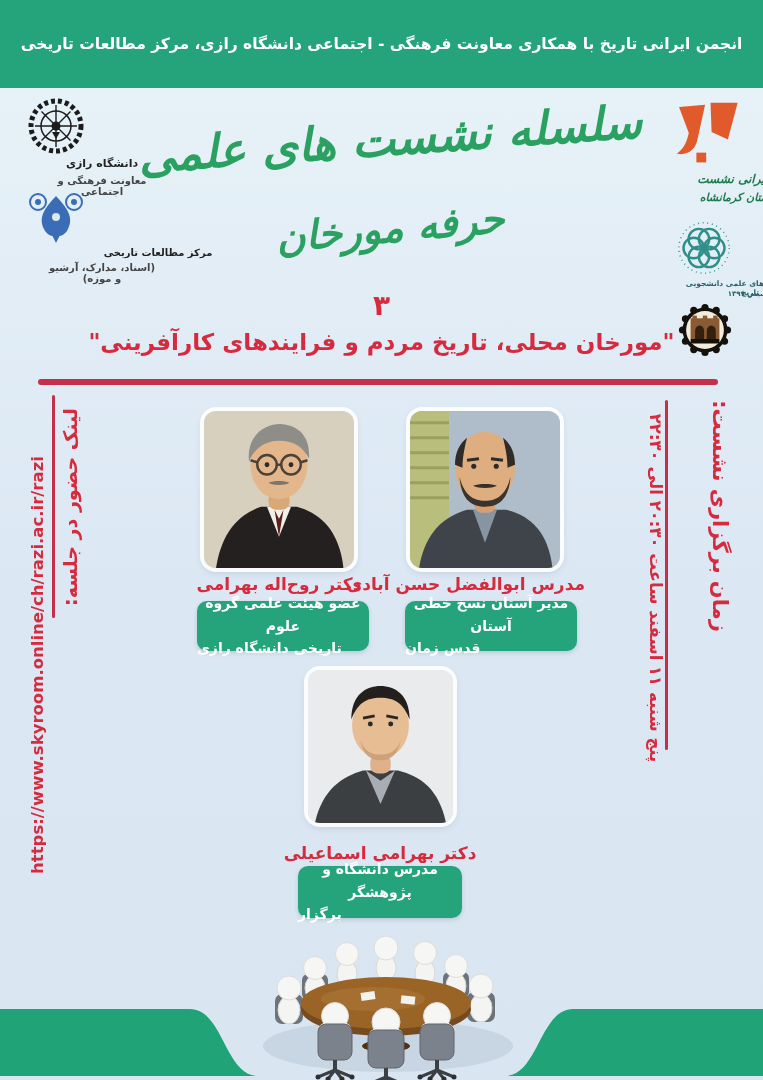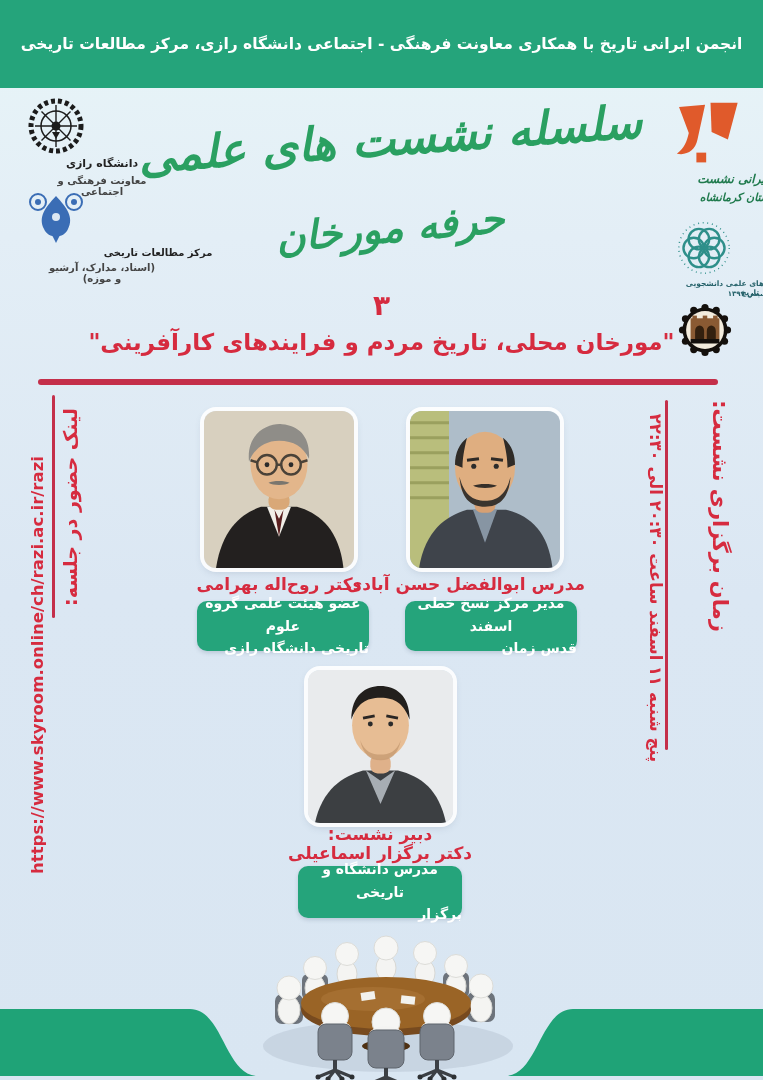--- a/index.html
+++ b/index.html
@@ -24,21 +24,21 @@
   .divider{left:38px; top:379px; width:680px; height:6px; background:#c42f4a; border-radius:3px;}
   
   .logo-cap{text-align:center; color:#222; font-weight:bold;margin-left:46px;}
   
   .photo{border-radius:12px; overflow:hidden;
     box-shadow:0 0 0 4px rgba(255,255,255,.9), 0 3px 8px rgba(60,80,110,.25);}
   .photo svg{display:block; width:100%; height:100%;}
   .pname{color:#d62b3f; font-size:17px; font-weight:bold; text-align:center; white-space:nowrap;}
   .rolebox{
     background:#25a47b; color:#fff; border-radius:10px;
-    display:flex; flex-direction:column; justify-content:center; align-items:flex-start;
+    display:flex; flex-direction:column; justify-content:center; align-items:flex-end;
     font-size:14px; font-weight:bold; line-height:1.6; text-align:center;
     box-shadow:0 2px 4px rgba(60,80,110,.2);
   }
   
   .rot{white-space:nowrap; text-align:center; color:#d62b3f; font-weight:bold;}
   .rot90{transform:rotate(90deg);}
   .rotm90{transform:rotate(-90deg);}
   .vline{width:3px; background:#c42f4a; border-radius:2px;}
   
   .corner{bottom:0;}
@@ -166,21 +166,21 @@
       <path d="M70 36 C70 28 67 22 62 18 C64 26 65 32 65 38 Z" fill="#2f2b27"></path>
       <path d="M33 44 C34 58 40 64 50 64 C60 64 66 58 67 44 C64 56 58 60 50 60 C42 60 36 56 33 44 Z" fill="#3a342e"></path>
       <path d="M42 50 C46 48.5 54 48.5 58 50 C54 52 46 52 42 50 Z" fill="#352f29"></path>
       <path d="M38 33 L46 32 M54 32 L62 33" stroke="#2f2b27" stroke-width="2"></path>
       <circle cx="42.5" cy="37" r="1.7" fill="#2b2b2b"></circle>
         <circle cx="57.5" cy="37" r="1.7" fill="#2b2b2b"></circle>
     </svg>
   </div>
   <div class="abs pname" style="left:385px; top:574px; width:200px;">مدرس ابوالفضل حسن آبادی</div>
   <div class="abs rolebox" style="left:405px; top:601px; width:172px; height:50px;">
-    <span>مدیر مرکز نسخ خطی اسفند</span>
+    <span>مدیر آستان نسخ خطی آستان</span>
     <span>قدس زمان</span>
   </div>
 
   <div class="abs photo" style="left:204px; top:411px; width:150px; height:157px;">
     <svg viewBox="0 0 100 105" preserveAspectRatio="xMidYMid slice">
       <rect width="100" height="105" fill="#d8d0bf"></rect>
       <path d="M8 105 C12 78 26 68 38 64 L62 64 C76 68 90 78 93 105 Z" fill="#23201f"></path>
       <path d="M42 64 L50 84 L58 64 Z" fill="#f2efe8"></path>
       <path d="M47 66 L50 84 L53 66 L50 72 Z" fill="#5a2020"></path>
       <rect x="43" y="54" width="14" height="12" rx="5" fill="#d9a877"></rect>
@@ -209,24 +209,23 @@
       <path d="M40 69 L50 92 L60 69 L50 76 Z" fill="#a7adb3"></path>
       <rect x="43" y="58" width="14" height="13" rx="5" fill="#dfb18a"></rect>
       <ellipse cx="50" cy="38" rx="19.5" ry="23" fill="#e7bd94"></ellipse>
       <path d="M30 34 C30 17 40 11 50 11 C60 11 70 17 70 34 C66 23 60 19 50 19 C40 19 34 23 30 34 Z" fill="#221f1d"></path>
       <path d="M38 33 L46 31.5 M54 31.5 L62 33" stroke="#2a2624" stroke-width="2"></path>
       <circle cx="43" cy="37" r="1.7" fill="#2b2b2b"></circle>
         <circle cx="57" cy="37" r="1.7" fill="#2b2b2b"></circle>
       <path d="M36 48 C38 58 43 62 50 62 C57 62 62 58 64 48 C61 56 56 58 50 58 C44 58 39 56 36 48 Z" fill="#c79b72" opacity="0.8"></path>
     </svg>
   </div>
-  <div class="abs pname" style="left:260px; top:824px; width:240px;">دبیر نشست:</div>
-  <div class="abs pname" style="left:260px; top:843px; width:240px;">دکتر برگزار اسماعیلی</div>
+  <div class="abs pname" style="left:260px; top:843px; width:240px;">دکتر بهرامی اسماعیلی</div>
   <div class="abs rolebox" style="left:298px; top:866px; width:164px; height:52px;">
-    <span>مدرس دانشگاه و تاریخی</span>
+    <span>مدرس دانشگاه و پژوهشگر</span>
     <span>برگزار</span>
   </div>
 
   <div class="abs" style="left:223px; top:916px; width:330px; height:164px;">
     <svg viewBox="0 0 330 164" width="330" height="164">
       <ellipse cx="165" cy="130" rx="125" ry="26" fill="#b9c6d6" opacity="0.55"></ellipse>
 
       <g>
         <g transform="translate(66,72)">
             <rect x="-14" y="6" width="28" height="30" rx="7" fill="#6d737b"></rect>

